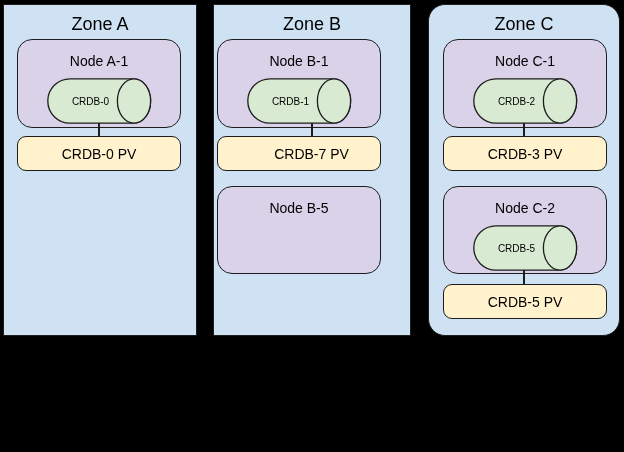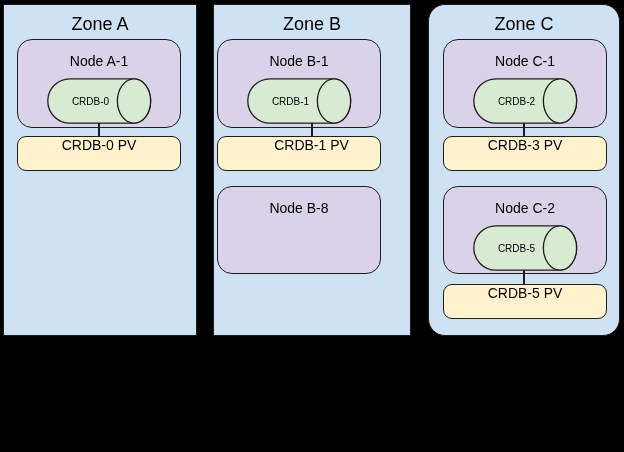--- a/index.html
+++ b/index.html
@@ -72,21 +72,21 @@
   #zone-a .connector { left: 94px; }
   #zone-b .connector { left: 97px; }
   #zone-c .connector { left: 94px; }
 
   .pv {
     position: absolute;
     width: 164px; height: 35px;
     background: var(--pv-fill, #fff2cc);
     border: 1.3px solid var(--stroke, #1d1d1d);
     border-radius: 9px;
-    display: flex; align-items: flex-start; justify-content: center;
+    display: flex; align-items: center; justify-content: center;
     font-size: 14px;
   }
   .pv-r1 { top: 131px; }
   .pv-r2 { top: 279px; }
 </style>
 </head>
 <body style="background: rgb(0, 0, 0);">
 
 <div class="canvas">
 
@@ -121,25 +121,25 @@
           <path d="M 87 0.8 L 23 0.8 A 22.2 22.2 0 0 0 23 45.2 L 87 45.2 A 16.6 22.2 0 0 0 87 0.8 Z"></path>
           <ellipse cx="87" cy="23" rx="16.6" ry="22.2"></ellipse>
         </svg>
         <div class="cyl-label">CRDB-1</div>
       </div>
     </div>
 
     <div class="connector conn-r1"></div>
 
     <div class="pv pv-r1">
-      <span>CRDB-1 PV</span>
+      <span>CRDB-7 PV</span>
     </div>
 
     <div class="node row2">
-      <div class="node-title">Node B-8</div>
+      <div class="node-title">Node B-5</div>
     </div>
   </div>
 
   <div class="zone" id="zone-c">
     <div class="zone-title">Zone C</div>
 
     <div class="node row1">
       <div class="node-title">Node C-1</div>
       <div class="cylinder">
         <svg viewBox="0 0 105 46" width="105" height="46">

